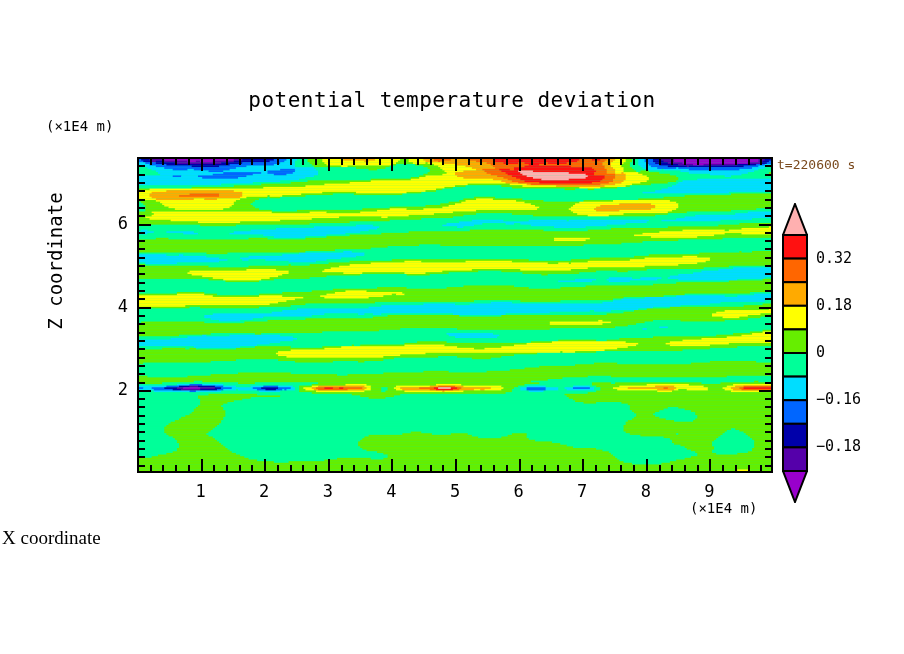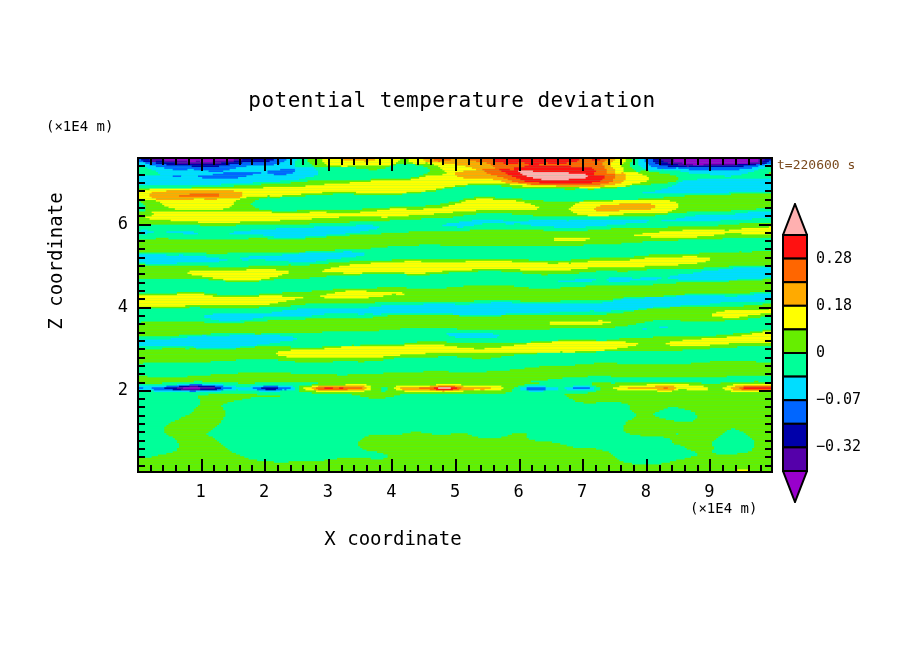--- a/index.html
+++ b/index.html
@@ -9,21 +9,21 @@
   .abs{position:absolute;}
 
   #plot-title{
     left:0;right:0;top:88px;text-align:center;
     font-size:21px;letter-spacing:.5px;color:#000;
   }
 
   #ylabel-units{ left:46px; top:118px; font-size:14px; }
   #xlabel-units{ left:690px; top:500px; font-size:14px; }
 
-  #xaxis-title{ left:12px;right:130px;top:527px;text-align:center;font-size:19px; }
+  #xaxis-title{ left:2px;right:130px;top:527px;font-size:19px;font-family:Liberation Serif, serif; }
 
   #yaxis-title{
     left:-25px; top:250px; width:160px; text-align:center; font-size:19px;
     transform:rotate(-90deg); transform-origin:center center;
   }
 
   #timestamp{ left:777px; top:157px; font-size:13px; color:#7a4a1e; }
 
   #plot-frame{
     left:137px; top:157px; width:636px; height:316px;
@@ -1951,18 +1951,18 @@
       <rect x="1" y="126.40" width="24" height="23.60" fill="#66ee00" stroke="#000" stroke-width="2"></rect>
       <rect x="1" y="150.00" width="24" height="23.60" fill="#00ff99" stroke="#000" stroke-width="2"></rect>
       <rect x="1" y="173.60" width="24" height="23.60" fill="#00ddff" stroke="#000" stroke-width="2"></rect>
       <rect x="1" y="197.20" width="24" height="23.60" fill="#0066ff" stroke="#000" stroke-width="2"></rect>
       <rect x="1" y="220.80" width="24" height="23.60" fill="#0000aa" stroke="#000" stroke-width="2"></rect>
       <rect x="1" y="244.40" width="24" height="23.60" fill="#5500aa" stroke="#000" stroke-width="2"></rect>
       <polygon points="1,268 25,268 13,299" fill="#9900cc" stroke="#000" stroke-width="2" stroke-linejoin="miter"></polygon>
     </svg>
 </div>
 <div class="abs" id="cbar-label-layer">
-    <div class="cbar-label" style="top: 248.6px;">0.28</div>
+    <div class="cbar-label" style="top: 248.6px;">0.32</div>
     <div class="cbar-label" style="top: 295.8px;">0.18</div>
     <div class="cbar-label" style="top: 343px;">0</div>
-    <div class="cbar-label" style="top: 390.2px;">−0.07</div>
-    <div class="cbar-label" style="top: 437.4px;">−0.32</div>
+    <div class="cbar-label" style="top: 390.2px;">−0.16</div>
+    <div class="cbar-label" style="top: 437.4px;">−0.18</div>
   </div>
 
 </body></html>

